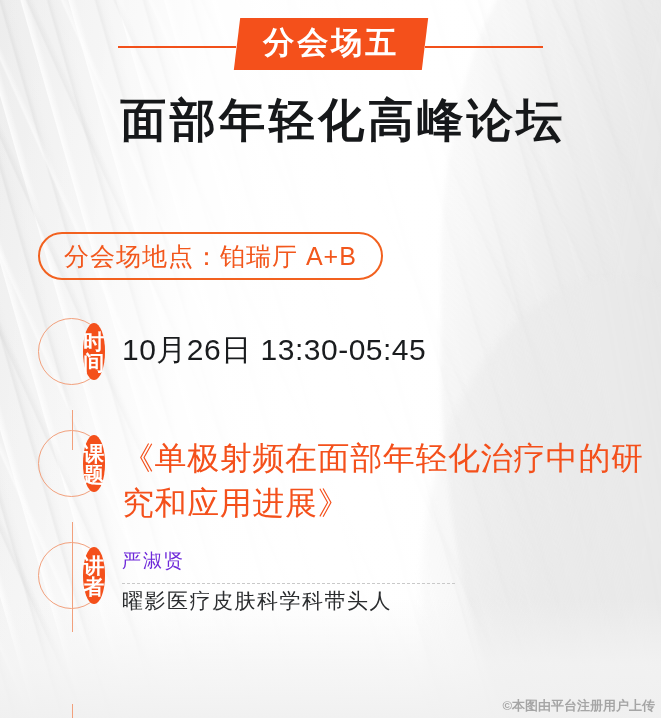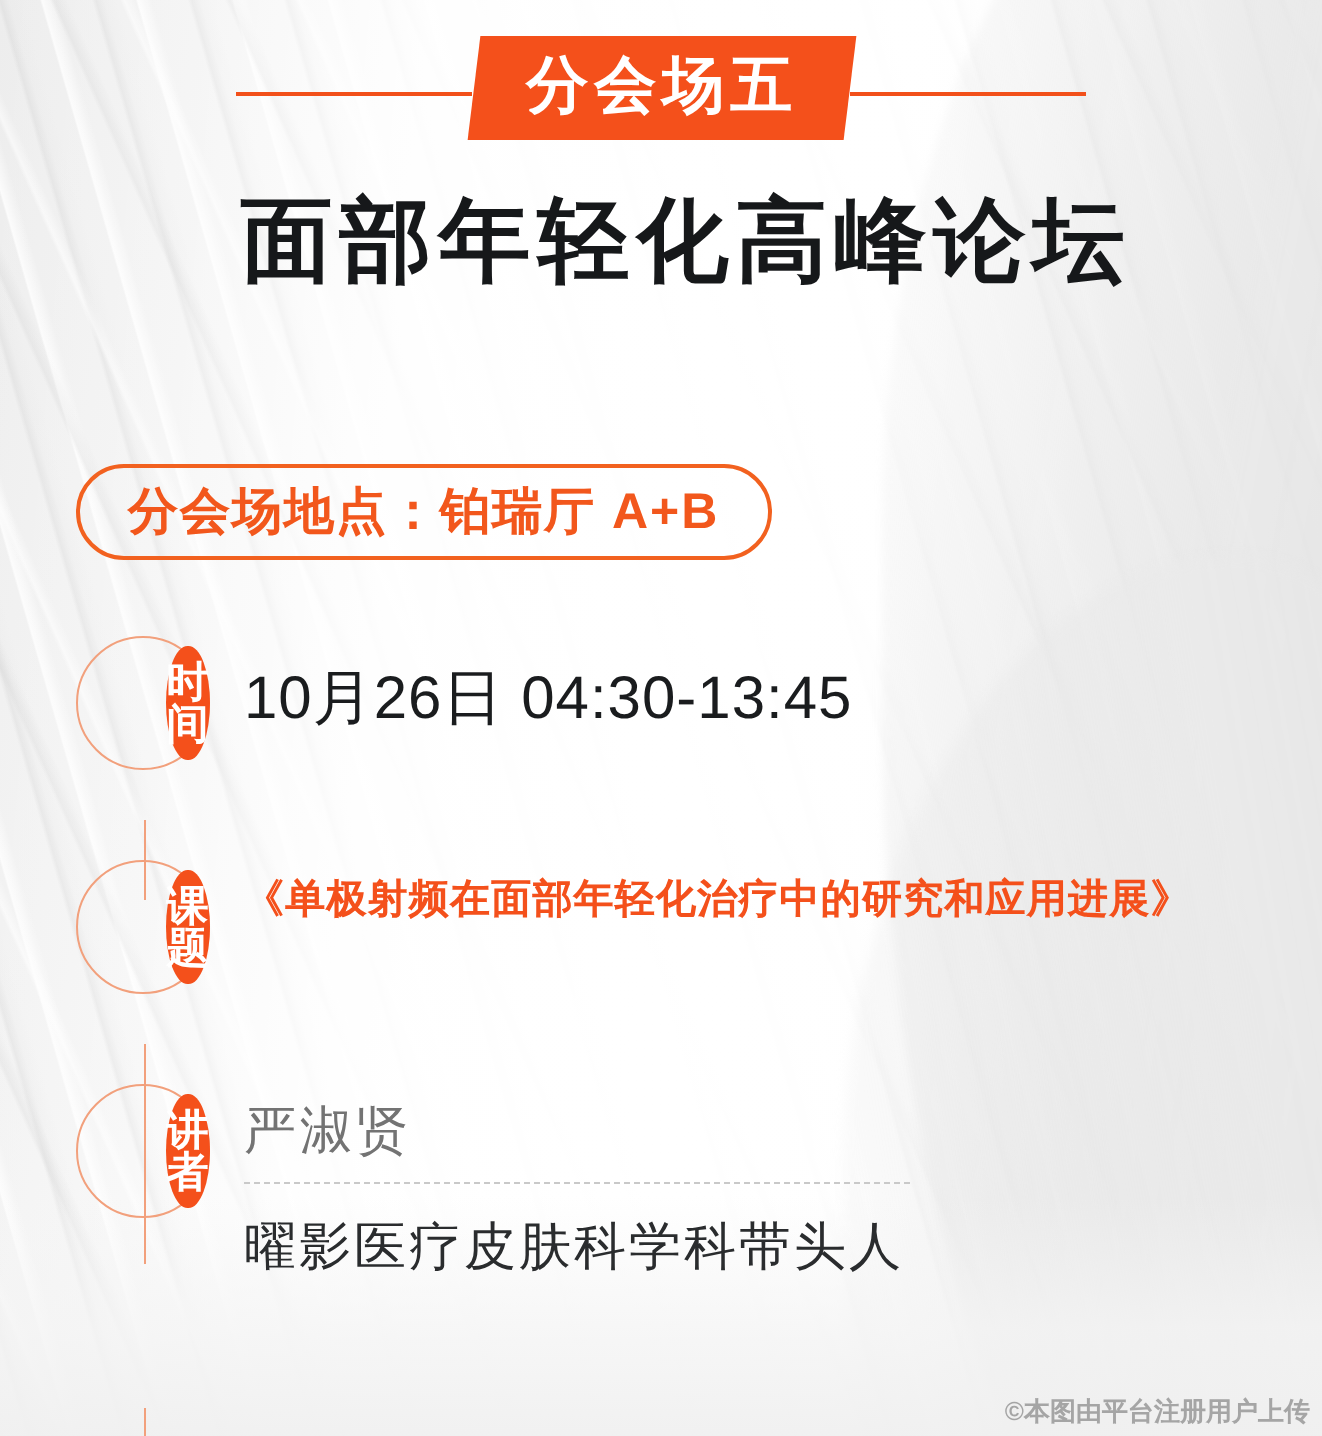--- a/index.html
+++ b/index.html
@@ -168,21 +168,21 @@
     padding: 0 24px;
     border: 2px solid #f2611f;
     border-radius: 26px;
     display: flex;
     align-items: center;
     box-sizing: border-box;
   }
   .venue-pill span {
     color: #f2571c;
     font-size: 25px;
-    font-weight: 700;
+    font-weight: 400;
     letter-spacing: 1px;
     white-space: nowrap;
     line-height: 1;
   }
 
   
   .timeline {
     position: absolute;
     top: 318px;
     left: 0;
@@ -250,44 +250,44 @@
     color: #1a1c1e;
     font-size: 30px;
     font-weight: 400;
     letter-spacing: 0.5px;
     line-height: 64px;
     white-space: nowrap;
   }
 
   .topic-text {
     color: #f4501b;
-    font-size: 20px;
-    font-weight: 700;
+    font-size: 32px;
+    font-weight: 400;
     letter-spacing: 0.6px;
     line-height: 1.42;
     padding-top: 6px;
   }
 
   .speaker-name {
-    color: #737373;
-    font-size: 26px;
+    color: #6d28d9;
+    font-size: 19px;
     font-weight: 400;
     letter-spacing: 2px;
     line-height: 1.2;
     padding-top: 8px;
   }
   .speaker-rule {
     margin-top: 10px;
     width: 333px;
     border-top: 1.5px dashed #c9c9c9;
   }
   .speaker-title {
-    margin-top: 15px;
+    margin-top: 3px;
     color: #2a2c2e;
-    font-size: 26px;
+    font-size: 21px;
     font-weight: 400;
     letter-spacing: 1.5px;
     line-height: 1.3;
     white-space: nowrap;
   }
 
   
   .watermark {
     position: absolute;
     right: 6px;
@@ -332,21 +332,21 @@
     <div class="tl-line s2"></div>
     <div class="tl-line s3"></div>
 
     <div class="tl-row r1">
       <div class="tl-dot">
         <i>
           <span>时间</span>
         </i>
       </div>
       <div class="tl-body">
-        <div class="time-text">10月26日 04:30-13:45</div>
+        <div class="time-text">10月26日 13:30-05:45</div>
       </div>
     </div>
 
     <div class="tl-row r2">
       <div class="tl-dot">
         <i>
           <span>课题</span>
         </i>
       </div>
       <div class="tl-body">

